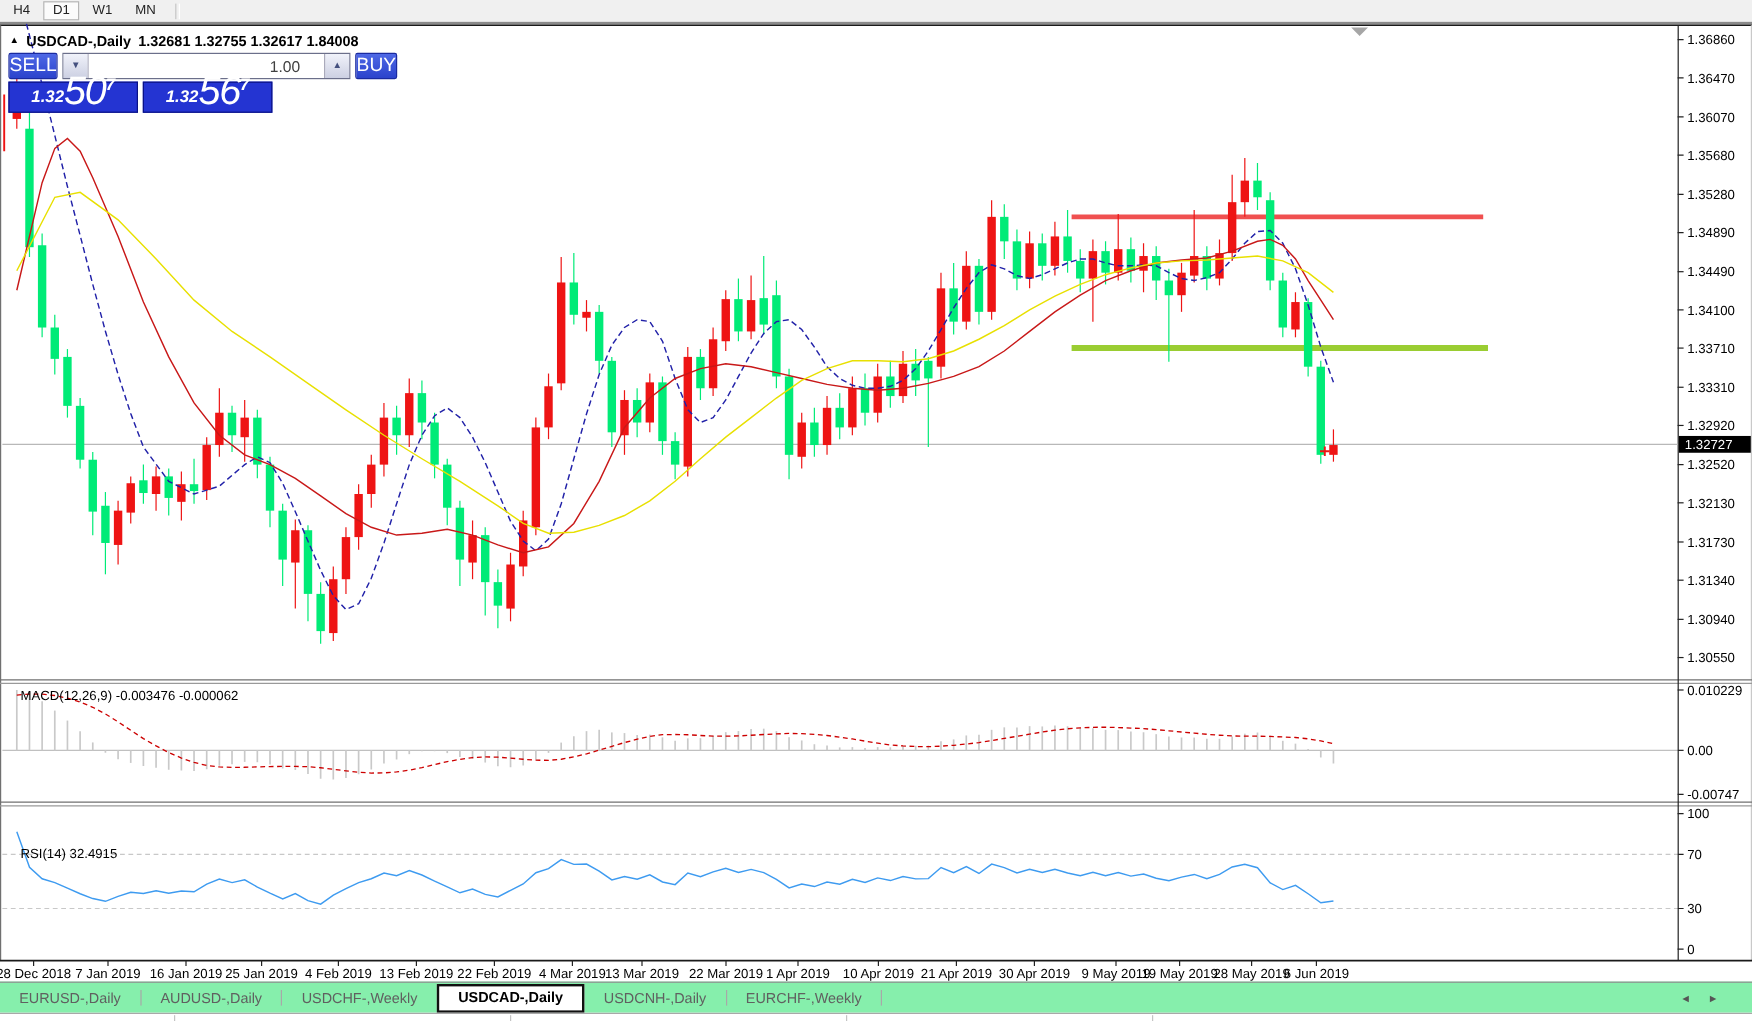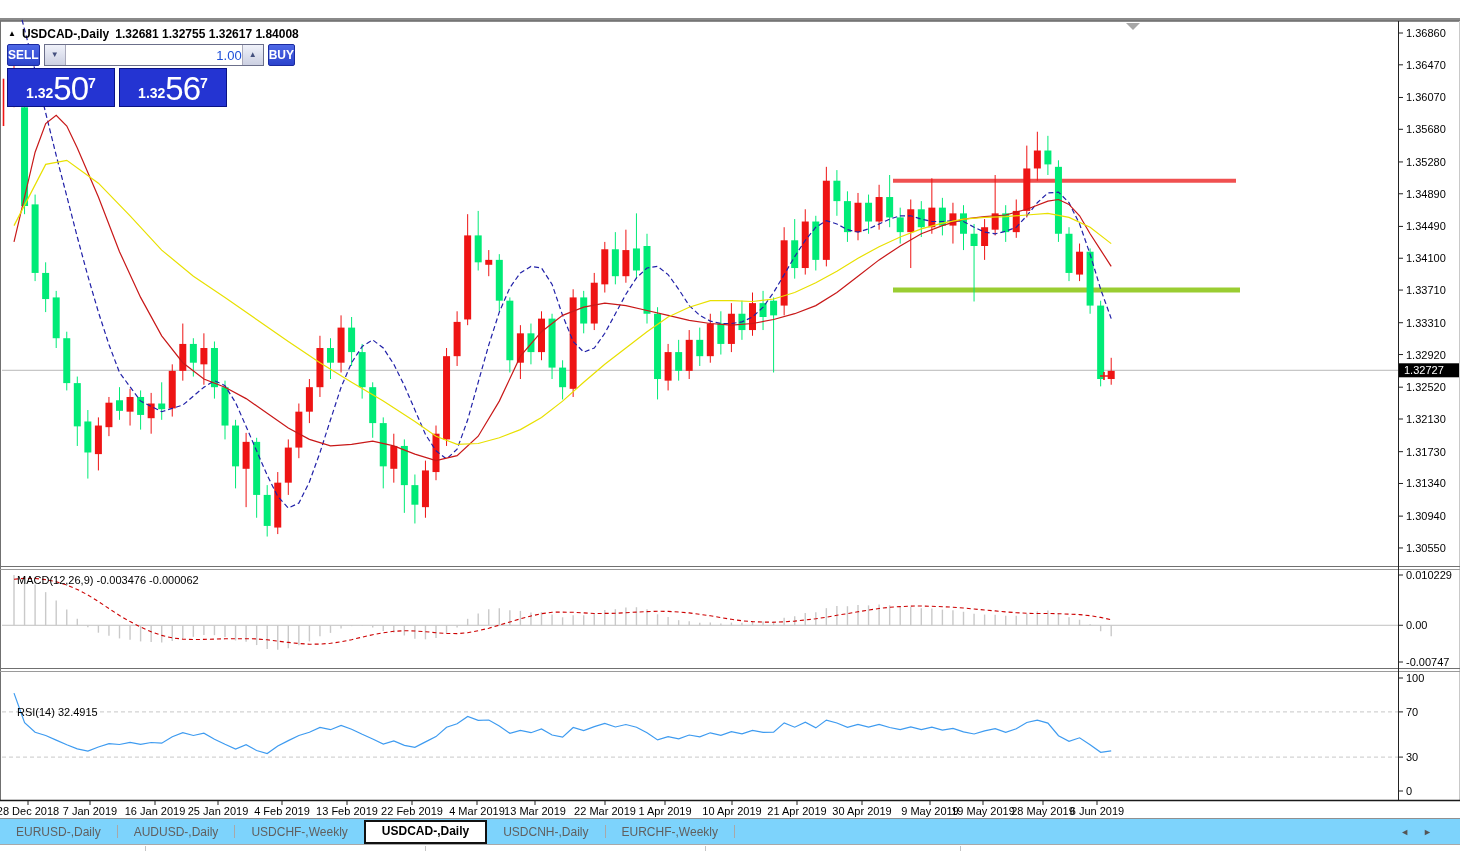--- a/index.html
+++ b/index.html
@@ -15,54 +15,61 @@
   .chart-window{position:absolute;left:0;top:18px;width:1460px;height:800px;}
   #chart-svg{position:absolute;left:0;top:0;}
   .chart-title{position:absolute;left:8px;top:9px;font-size:12px;font-weight:700;color:#000;
                display:flex;gap:6px;align-items:center;pointer-events:none;}
   .chart-title .arrow{font-size:8px;transform:translateY(-1px);}
   .pane-label{position:absolute;left:5px;font-size:11px;color:#000;pointer-events:none;padding-left:12px;}
   
   .trade-panel{position:absolute;left:7px;top:26px;width:220px;}
   .tp-row1{display:flex;height:22px;}
   .tp-btn{width:48px;background:linear-gradient(180deg,#4e68e6,#2b43cc);border:1px solid #1a2aa0;
-          color:#fff;font-size:12px;font-weight:700;text-align:right;line-height:20px;
+          color:#fff;font-size:16px;font-weight:400;text-align:right;line-height:20px;
           border-radius:2px;cursor:pointer;}
   .vol-group{display:flex;flex:1;margin:0 4px;border:1px solid #6b6f8a;background:#fff;height:20px;}
   .vol-spin{width:21px;background:linear-gradient(180deg,#f0f2fa,#ccd0e2);border:0;color:#44507e;
             font-size:8px;line-height:20px;text-align:center;cursor:pointer;padding:0;}
   .vol-spin.left{border-right:1px solid #aab;}
   .vol-spin.right{border-left:1px solid #aab;}
   .vol-input{flex:1;border:0;outline:0;font-family:"Liberation Sans",sans-serif;font-size:13px;
-             text-align:right;padding:0 0 0 0;color:#1d4ed8;}
-  .tp-row2{display:flex;margin-top:2px;height:39px;}
+             text-align:right;padding:0 20px 0 0;color:#404040;}
+  .tp-row2{display:flex;margin-top:2px;height:26px;font-style:italic;}
   .price-panel{background:#2434d2;border:1px solid #0a1285;color:#fff;flex:1;
                display:flex;align-items:flex-end;justify-content:center;padding-bottom:2px;}
   .price-panel.sell{margin-right:4px;}
   .pp-prefix{font-size:14px;font-weight:700;line-height:22px;}
   .pp-main{font-size:33px;font-weight:400;line-height:30px;letter-spacing:-1px;}
   .pp-sup{font-size:14px;font-weight:700;transform:translateY(-13px);}
   
-  .tab-bar{position:absolute;left:0;top:818px;width:100%;height:26px;background:#7dd3fc;
+  .tab-bar{position:absolute;left:0;top:818px;width:100%;height:26px;background:#86efac;
            border-top:1px solid #909090;display:flex;align-items:center;font-size:12px;color:#606060;box-sizing:border-box;}
   .tab{padding:0 16px;height:22px;line-height:22px;cursor:pointer;white-space:nowrap;}
   .tab.active{background:#fff;border:2px solid #111;color:#000;font-weight:700;height:20px;line-height:18px;}
   .tab-sep{width:1px;height:13px;background:#a8a8a8;}
   .tab-arrows{margin-left:auto;margin-right:28px;display:flex;gap:14px;color:#555;font-size:9px;}
   .tab-arrow{cursor:pointer;}
   
   .bottom-strip{position:absolute;left:0;top:844px;width:100%;height:7px;background:#fff;
                 border-top:1px solid #a8a8a8;box-sizing:border-box;}
   .bs-line{position:absolute;top:1px;width:1px;height:6px;background:#c4c4c4;}
 </style>
 </head>
 <body>
 
 <div id="app">
 
+  <div class="toolbar">
+    <span class="tf-btn">H4</span>
+    <span class="tf-btn active">D1</span>
+    <span class="tf-btn">W1</span>
+    <span class="tf-btn">MN</span>
+    <span class="tb-sep"></span>
+  </div>
 
   <div class="chart-window">
     <svg id="chart-svg" width="1460" height="800" viewBox="0 0 1460 800">
         <rect x="0" y="0" width="1460" height="2.4" fill="#8a8a8a"></rect>
         <line x1="0" y1="3" x2="1460" y2="3" stroke="#1a1a1a" stroke-width="1.2"></line>
         <line x1="0.5" y1="3" x2="0.5" y2="782" stroke="#707070"></line>
         <line x1="1459.5" y1="3" x2="1459.5" y2="782" stroke="#c9c9c9"></line>
         <line x1="0" y1="548.5" x2="1460" y2="548.5" stroke="#707070"></line>
         <line x1="0" y1="551.5" x2="1460" y2="551.5" stroke="#9a9a9a"></line>
         <line x1="0" y1="650.5" x2="1460" y2="650.5" stroke="#707070"></line>

